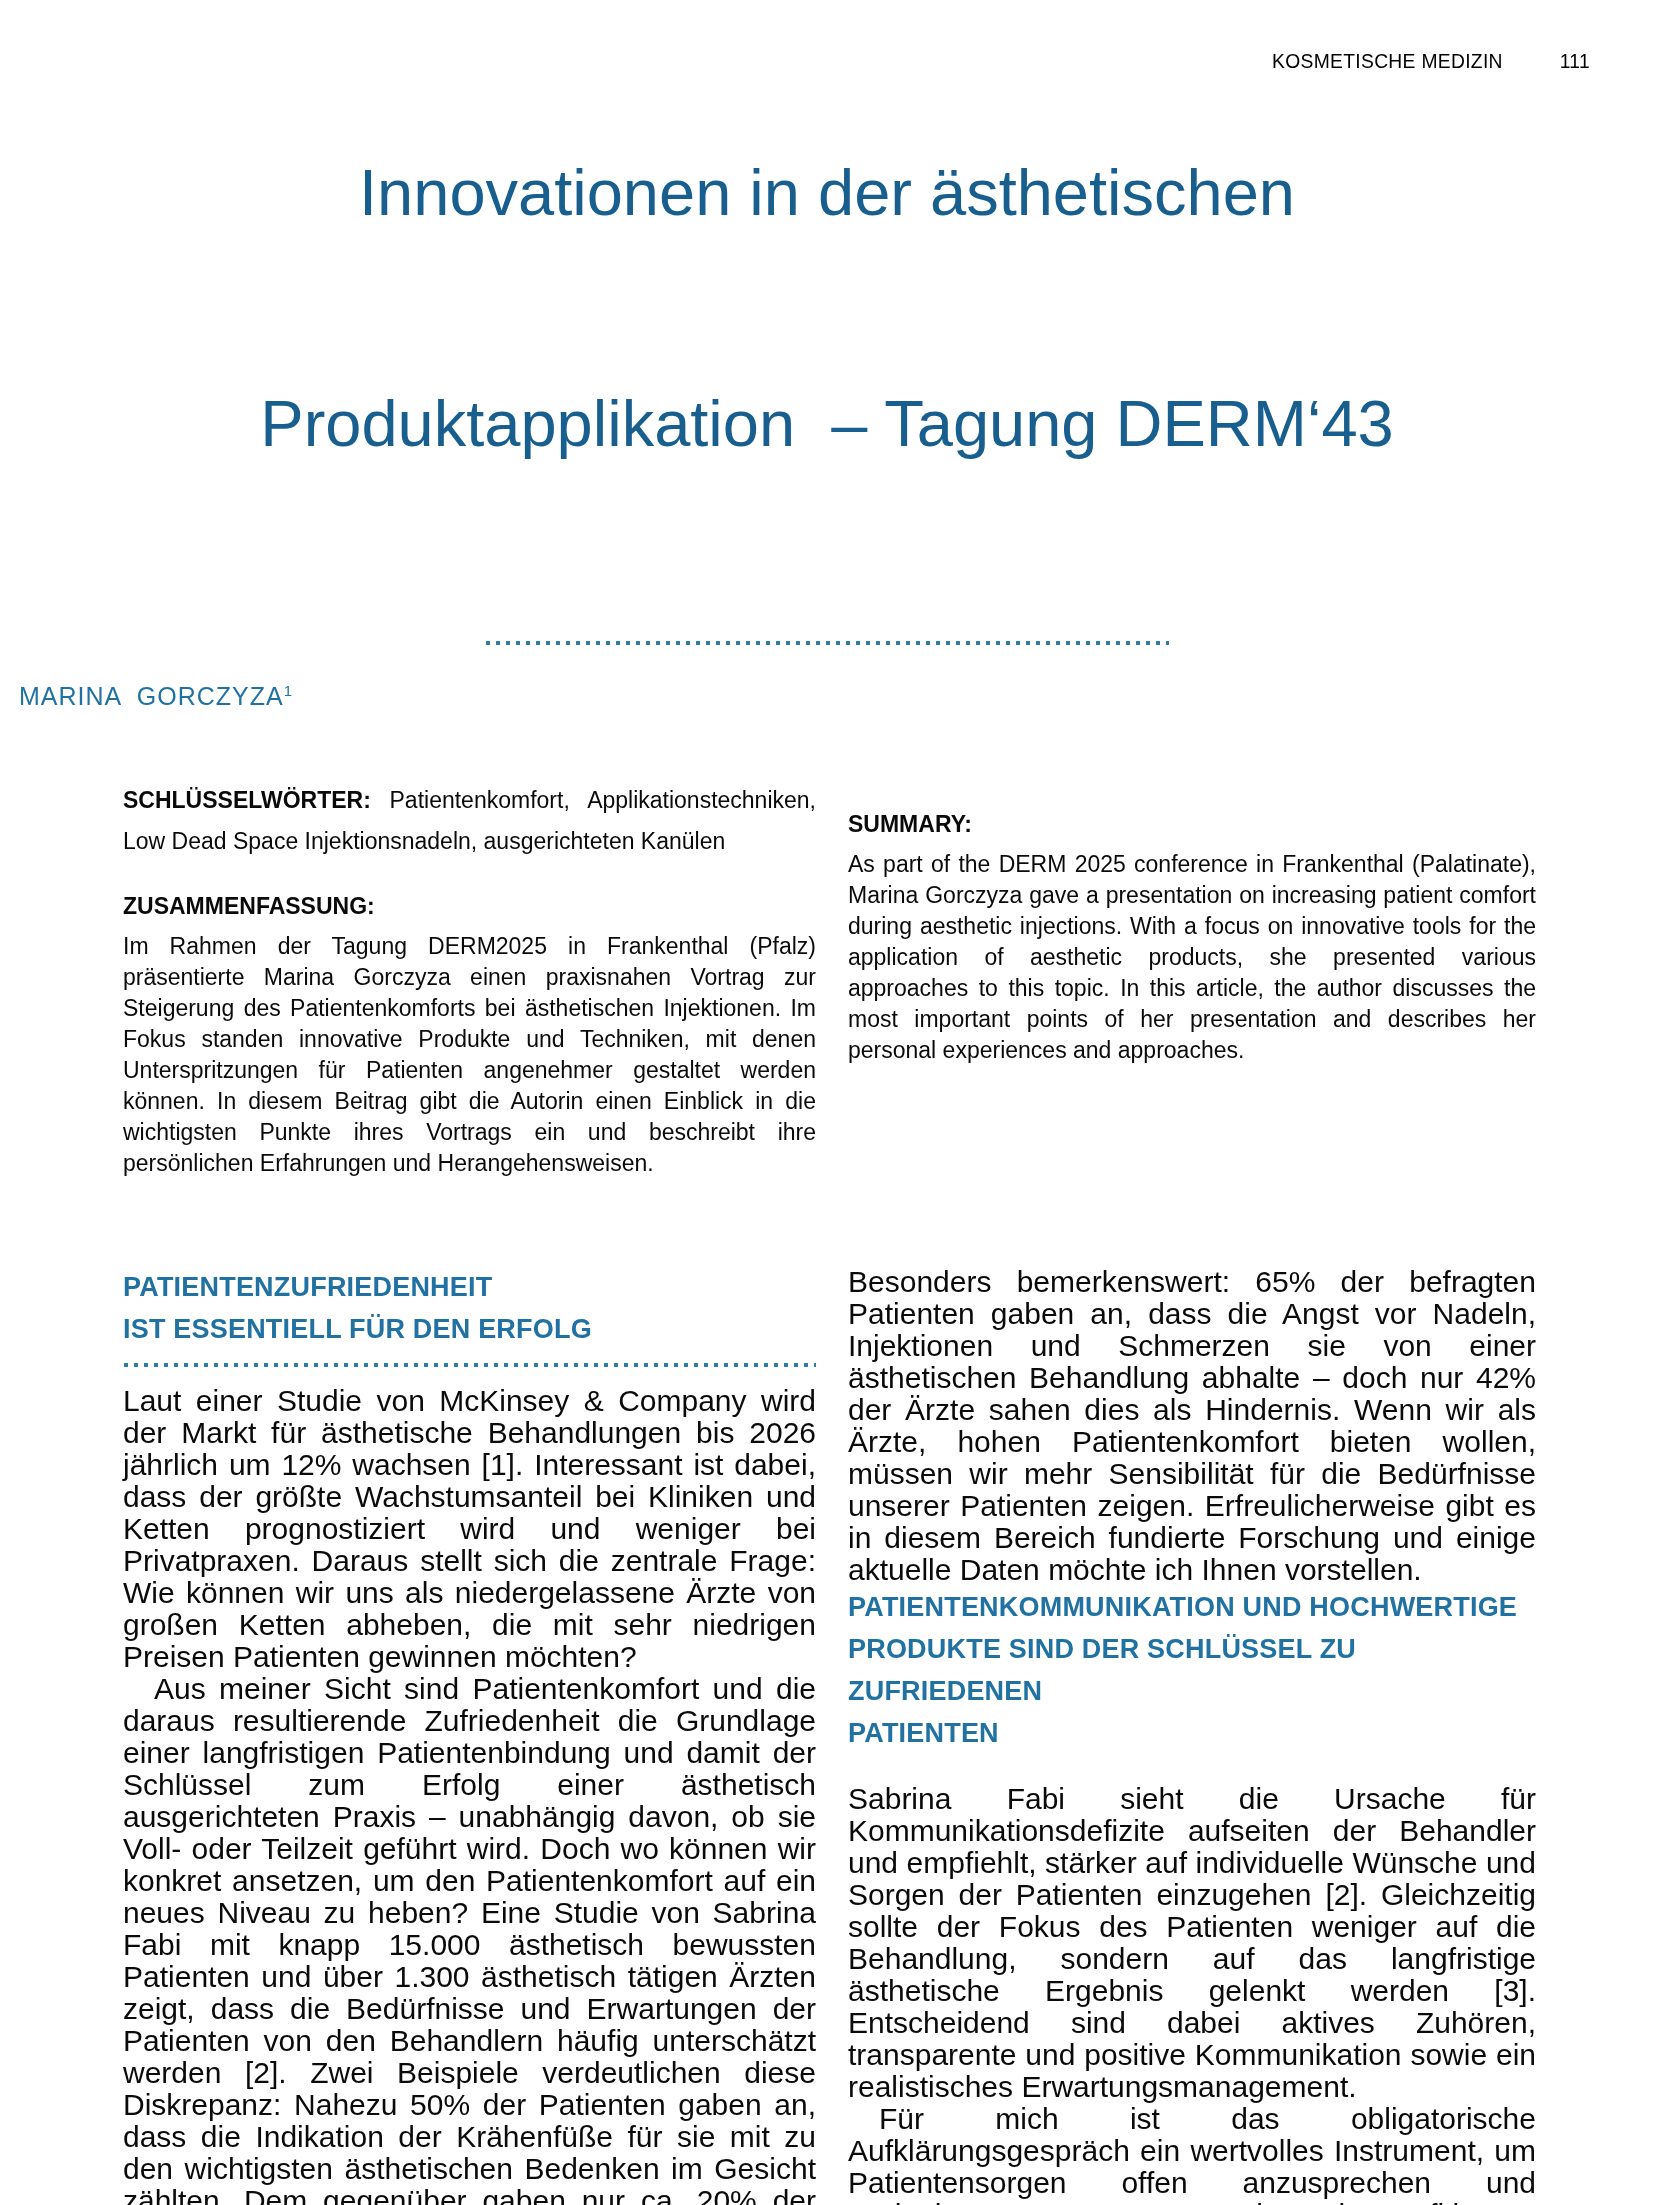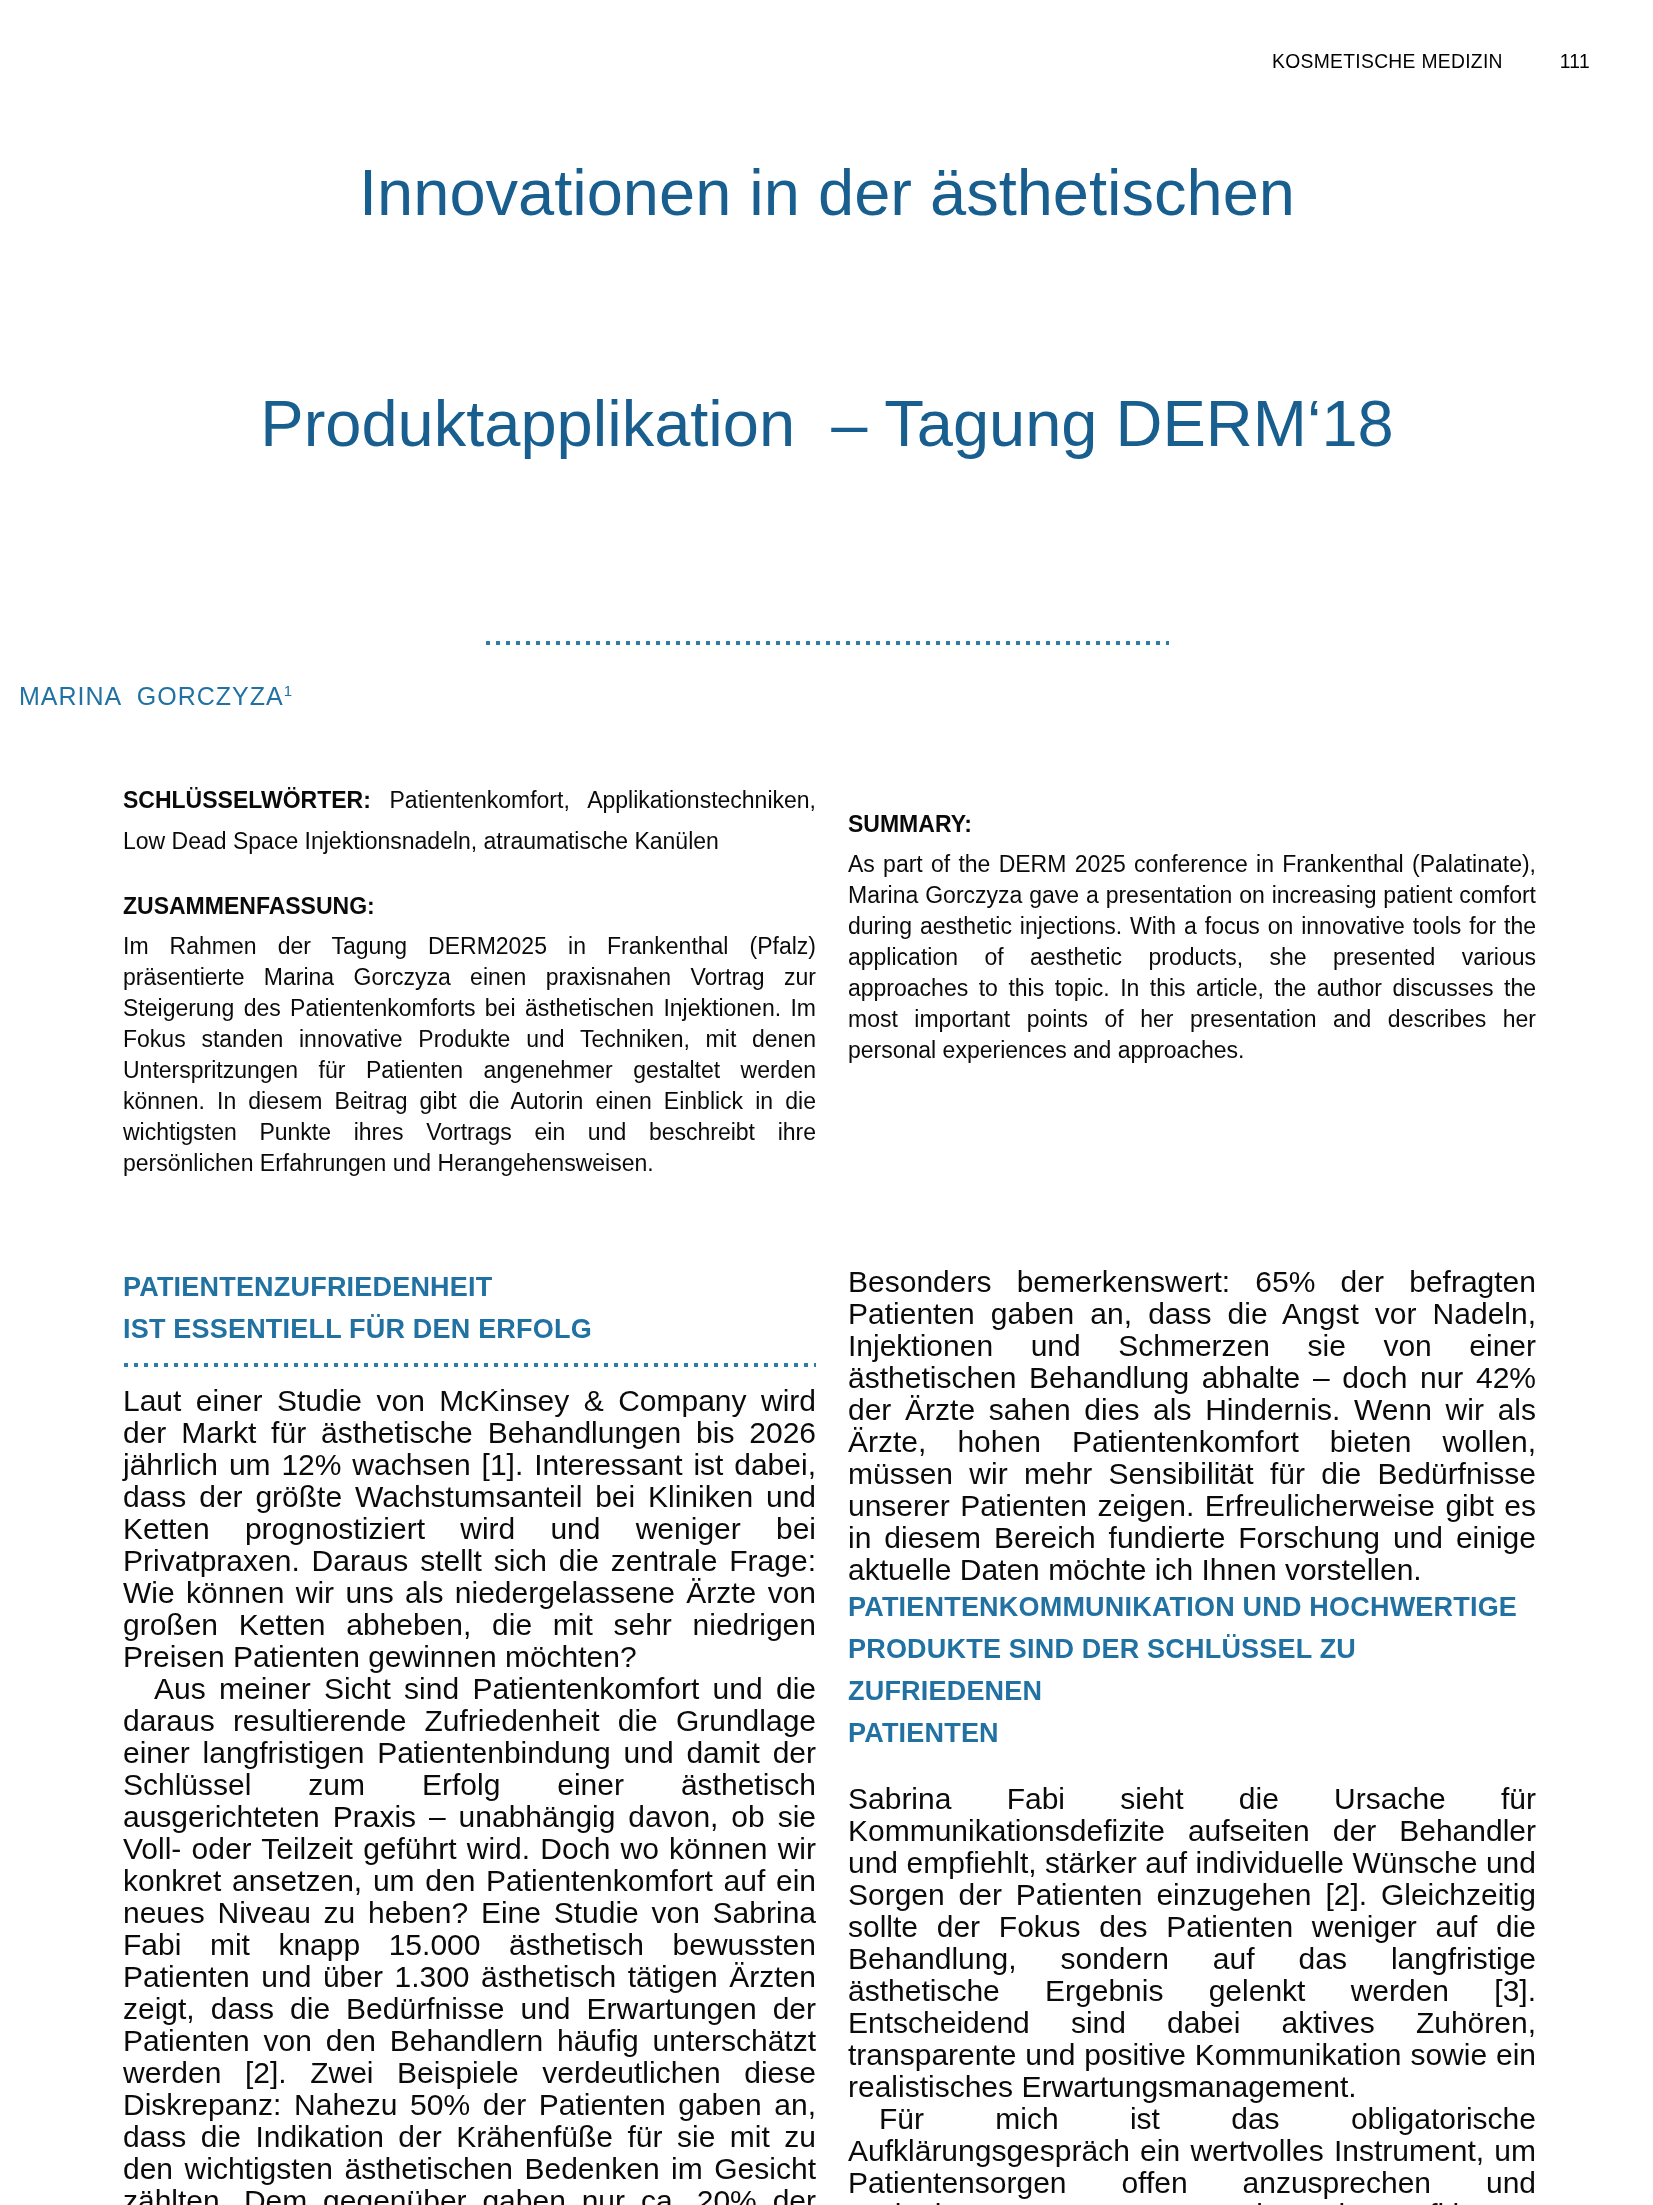--- a/index.html
+++ b/index.html
@@ -112,30 +112,30 @@
 
 <div class="page" style="--title-blue: #185e8e; --heading-blue: #2172a2; --dot: #2b7aa9; --ink: #0a0a0a;">
 
   <div class="runhead">
     <span>KOSMETISCHE MEDIZIN</span>
     <span>111</span>
   </div>
 
   <div class="title">
     <div>Innovationen in der ästhetischen</div>
-    <div>Produktapplikation  – Tagung DERM‘18</div>
+    <div>Produktapplikation  – Tagung DERM‘43</div>
   </div>
 
   <div class="dots title-rule"></div>
 
   <div class="author"><span>MARINA  GORCZYZA</span><sup>1</sup></div>
 
   <div class="cols abstract">
     <div class="col-l">
-      <p class="kw"><b>SCHLÜSSELWÖRTER:</b><span> Patientenkomfort, Applikationstechniken, Low Dead Space Injektionsnadeln, atraumatische Kanülen</span></p>
+      <p class="kw"><b>SCHLÜSSELWÖRTER:</b><span> Patientenkomfort, Applikationstechniken, Low Dead Space Injektionsnadeln, ausgerichteten Kanülen</span></p>
       <p class="abs-label">ZUSAMMENFASSUNG:</p>
       <p class="abs-text">Im Rahmen der Tagung DERM2025 in Frankenthal (Pfalz) präsentierte Marina Gorczyza einen praxisnahen Vortrag zur Steigerung des Patientenkomforts bei ästhetischen Injektionen. Im Fokus standen innovative Produkte und Techniken, mit denen Unterspritzungen für Patienten angenehmer gestaltet werden können. In diesem Beitrag gibt die Autorin einen Einblick in die wichtigsten Punkte ihres Vortrags ein und beschreibt ihre persönlichen Erfahrungen und Herangehensweisen.</p>
     </div>
     <div class="col-r">
       <p class="abs-label">SUMMARY:</p>
       <p class="abs-text">As part of the DERM 2025 conference in Frankenthal (Palatinate), Marina Gorczyza gave a presentation on increasing patient comfort during aesthetic injections. With a focus on innovative tools for the application of aesthetic products, she presented various approaches to this topic. In this article, the author discusses the most important points of her presentation and describes her personal experiences and approaches.</p>
     </div>
   </div>
 
   <div class="cols main">

